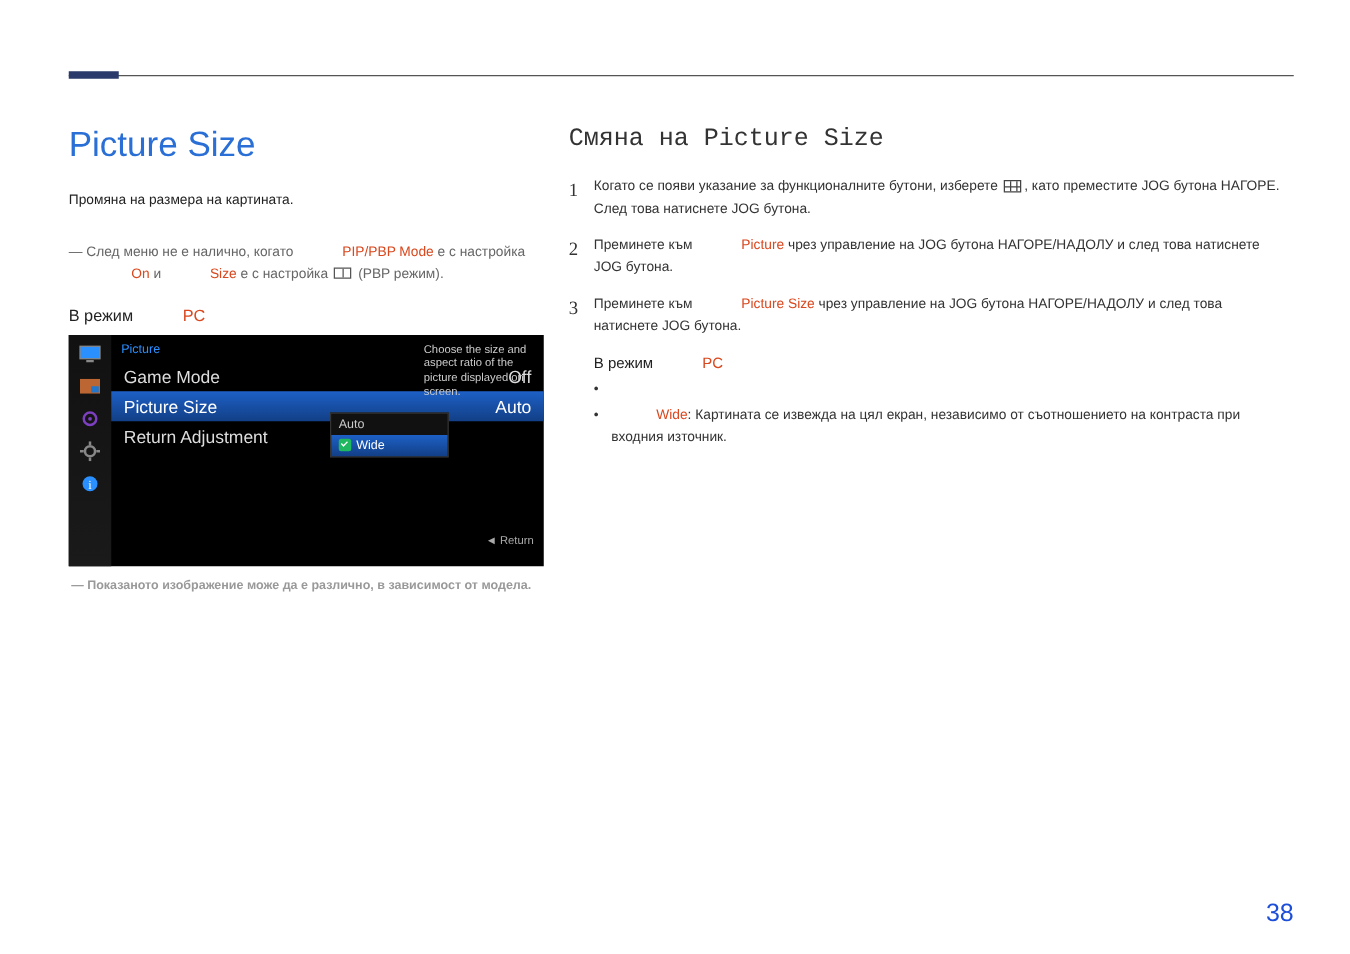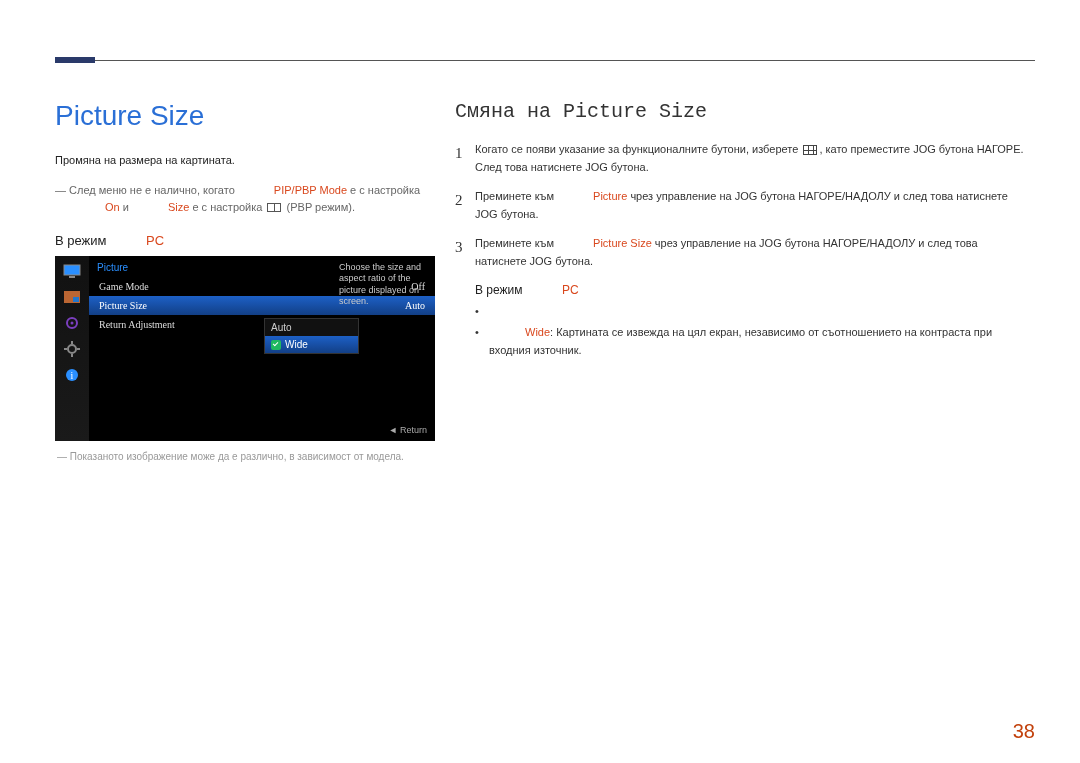--- a/index.html
+++ b/index.html
@@ -40,21 +40,21 @@
   }
   h1.main-title {
     font-size: 28px;
     font-weight: 400;
     color: #2a6fd6;
     margin-bottom: 22px;
   }
   .desc {
     font-size: 11px;
     color: #222;
-    margin-bottom: 16px;
+    margin-bottom: 28px;
   }
   .note-dash {
     font-size: 11px;
     color: #666;
     line-height: 1.5;
     padding-left: 14px;
     text-indent: -14px;
   }
   .kw { color: #d9481e; margin-left: 36px; }
   .pbp-icon {
@@ -117,22 +117,21 @@
     padding: 6px 8px 4px;
   }
   .osd-rows {
     padding: 0 0 0 0;
   }
   .osd-row {
     display: flex;
     padding: 4px 10px;
     justify-content: space-between;
     color: #ddd;
-    font-size: 10px;
-    font-family: Liberation Serif, serif;
+    font-size: 14px;
   }
   .osd-row.sel {
     background: linear-gradient(#1d60c6,#123f86);
     color:#fff;
   }
   .osd-row .lbl { flex: 0 0 130px; }
   .osd-sub {
     position:absolute;
     left:175px; top:62px;
     width:95px;
@@ -157,29 +156,30 @@
   .osd-help {
     position:absolute;
     right:6px; top:6px;
     width:90px;
     font-size:9px;
     color:#ccc;
     line-height:1.25;
   }
   .osd-return {
     position:absolute;
-    right:8px;bottom:6px;
+    right:8px;bottom:16px;
     font-size:9px;color:#aaa;text-align:right;
   }
   .osd-note {
     font-size: 10px;
     color: #999;
     margin-top: 10px;
     padding-left: 12px;
     text-indent: -10px;
+    font-weight: bold;
   }
 
   h2.right-title {
     font-size: 20px;
     font-weight:400;
     color: #333;
     margin-bottom: 18px;
     font-family: Liberation Mono, monospace;
   }
   .step {
@@ -220,21 +220,21 @@
     line-height: 1.6;
   }
   .bullets .row { display:flex; margin-bottom:4px; }
   .bullets .dot { flex:0 0 14px; }
 
   .page-num {
     position:absolute;
     right:45px;
     bottom:20px;
     font-size:20px;
-    color:#c2410c;
+    color:#1d4ed8;
   }
 </style>
 </head>
 <body>
 
 <div class="top-rule"></div>
 <div class="top-accent"></div>
 
 <div class="left-col">
   <h1 class="main-title">Picture Size</h1>

